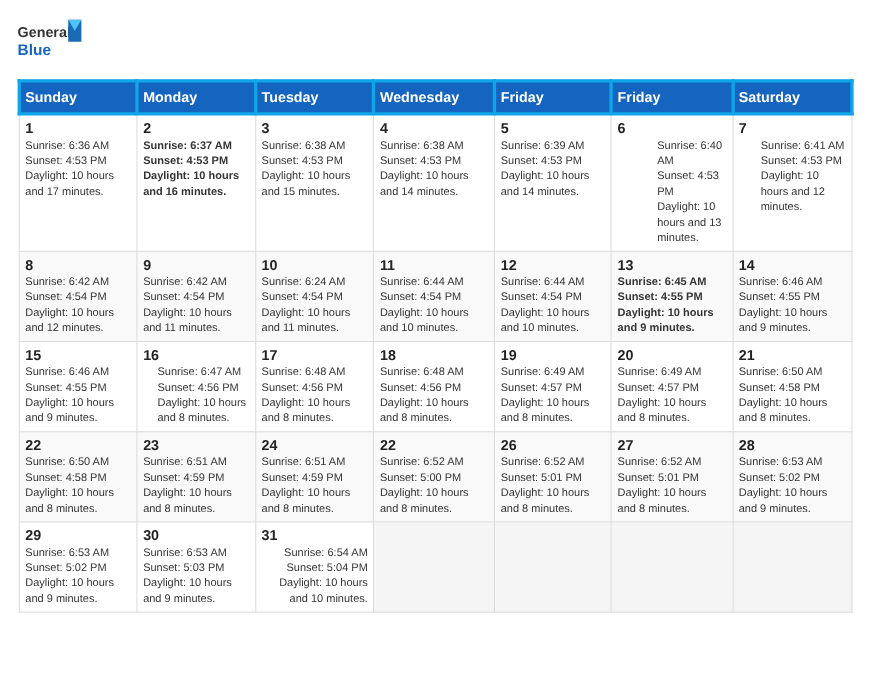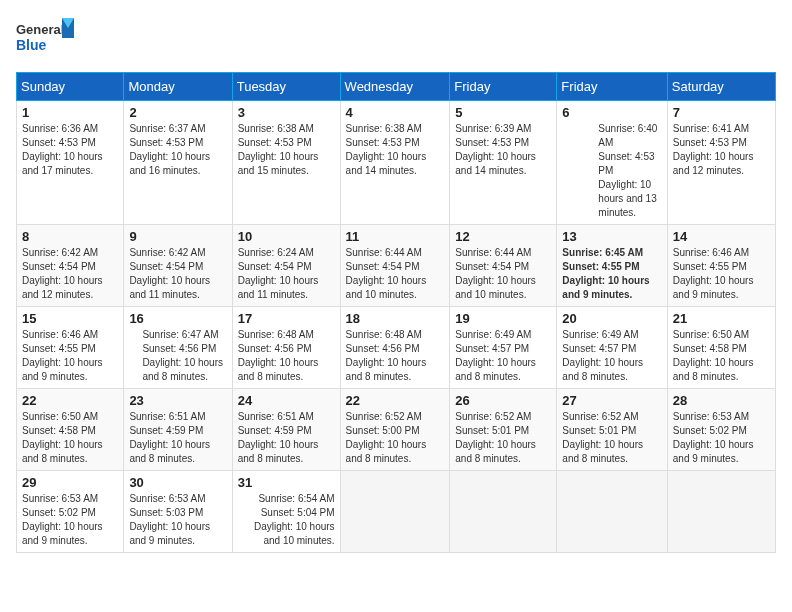--- a/index.html
+++ b/index.html
@@ -37,22 +37,22 @@
       width: 100%;
       border-collapse: collapse;
       font-size: 11px;
     }
     .calendar-table th {
       background: #1565c0;
       color: #fff;
       padding: 6px 4px;
       text-align: left;
       font-size: 13px;
-      font-weight: normal;
-      border: 1px solid #0ea5e9;
+      font-weight: bold;
+      border: 3px solid #0ea5e9;
     }
     .calendar-table td {
       vertical-align: top;
       padding: 4px 5px;
       border: 1px solid #ddd;
       width: 113px;
       min-height: 70px;
       background: #fff;
     }
     .calendar-table tr:nth-child(even) td {
@@ -107,21 +107,21 @@
   <tbody id="calendar-body">
   <tr>
         <td>
           <span class="day-number">1</span>
           <div class="day-info" style="white-space: pre-line;">Sunrise: 6:36 AM
 Sunset: 4:53 PM
 Daylight: 10 hours and 17 minutes.</div>
         </td>
         <td>
           <span class="day-number">2</span>
-          <div class="day-info" style="white-space: pre-line;">Sunrise: 6:37 AM
+          <div class="day-info" style="white-space: pre-line; font-weight: bold;">Sunrise: 6:37 AM
 Sunset: 4:53 PM
 Daylight: 10 hours and 16 minutes.</div>
         </td>
         <td>
           <span class="day-number">3</span>
           <div class="day-info" style="white-space: pre-line;">Sunrise: 6:38 AM
 Sunset: 4:53 PM
 Daylight: 10 hours and 15 minutes.</div>
         </td>
         <td>
@@ -137,21 +137,21 @@
 Daylight: 10 hours and 14 minutes.</div>
         </td>
         <td>
           <span class="day-number">6</span>
           <div class="day-info" style="white-space: pre-line; margin-left: 36px;">Sunrise: 6:40 AM
 Sunset: 4:53 PM
 Daylight: 10 hours and 13 minutes.</div>
         </td>
         <td>
           <span class="day-number">7</span>
-          <div class="day-info" style="white-space: pre-line;">Sunrise: 6:41 AM
+          <div class="day-info" style="white-space: pre-line; margin-left: 20px;">Sunrise: 6:41 AM
 Sunset: 4:53 PM
 Daylight: 10 hours and 12 minutes.</div>
         </td>
       </tr>
       <tr>
         <td>
           <span class="day-number">8</span>
           <div class="day-info" style="white-space: pre-line;">Sunrise: 6:42 AM
 Sunset: 4:54 PM
 Daylight: 10 hours and 12 minutes.</div>

